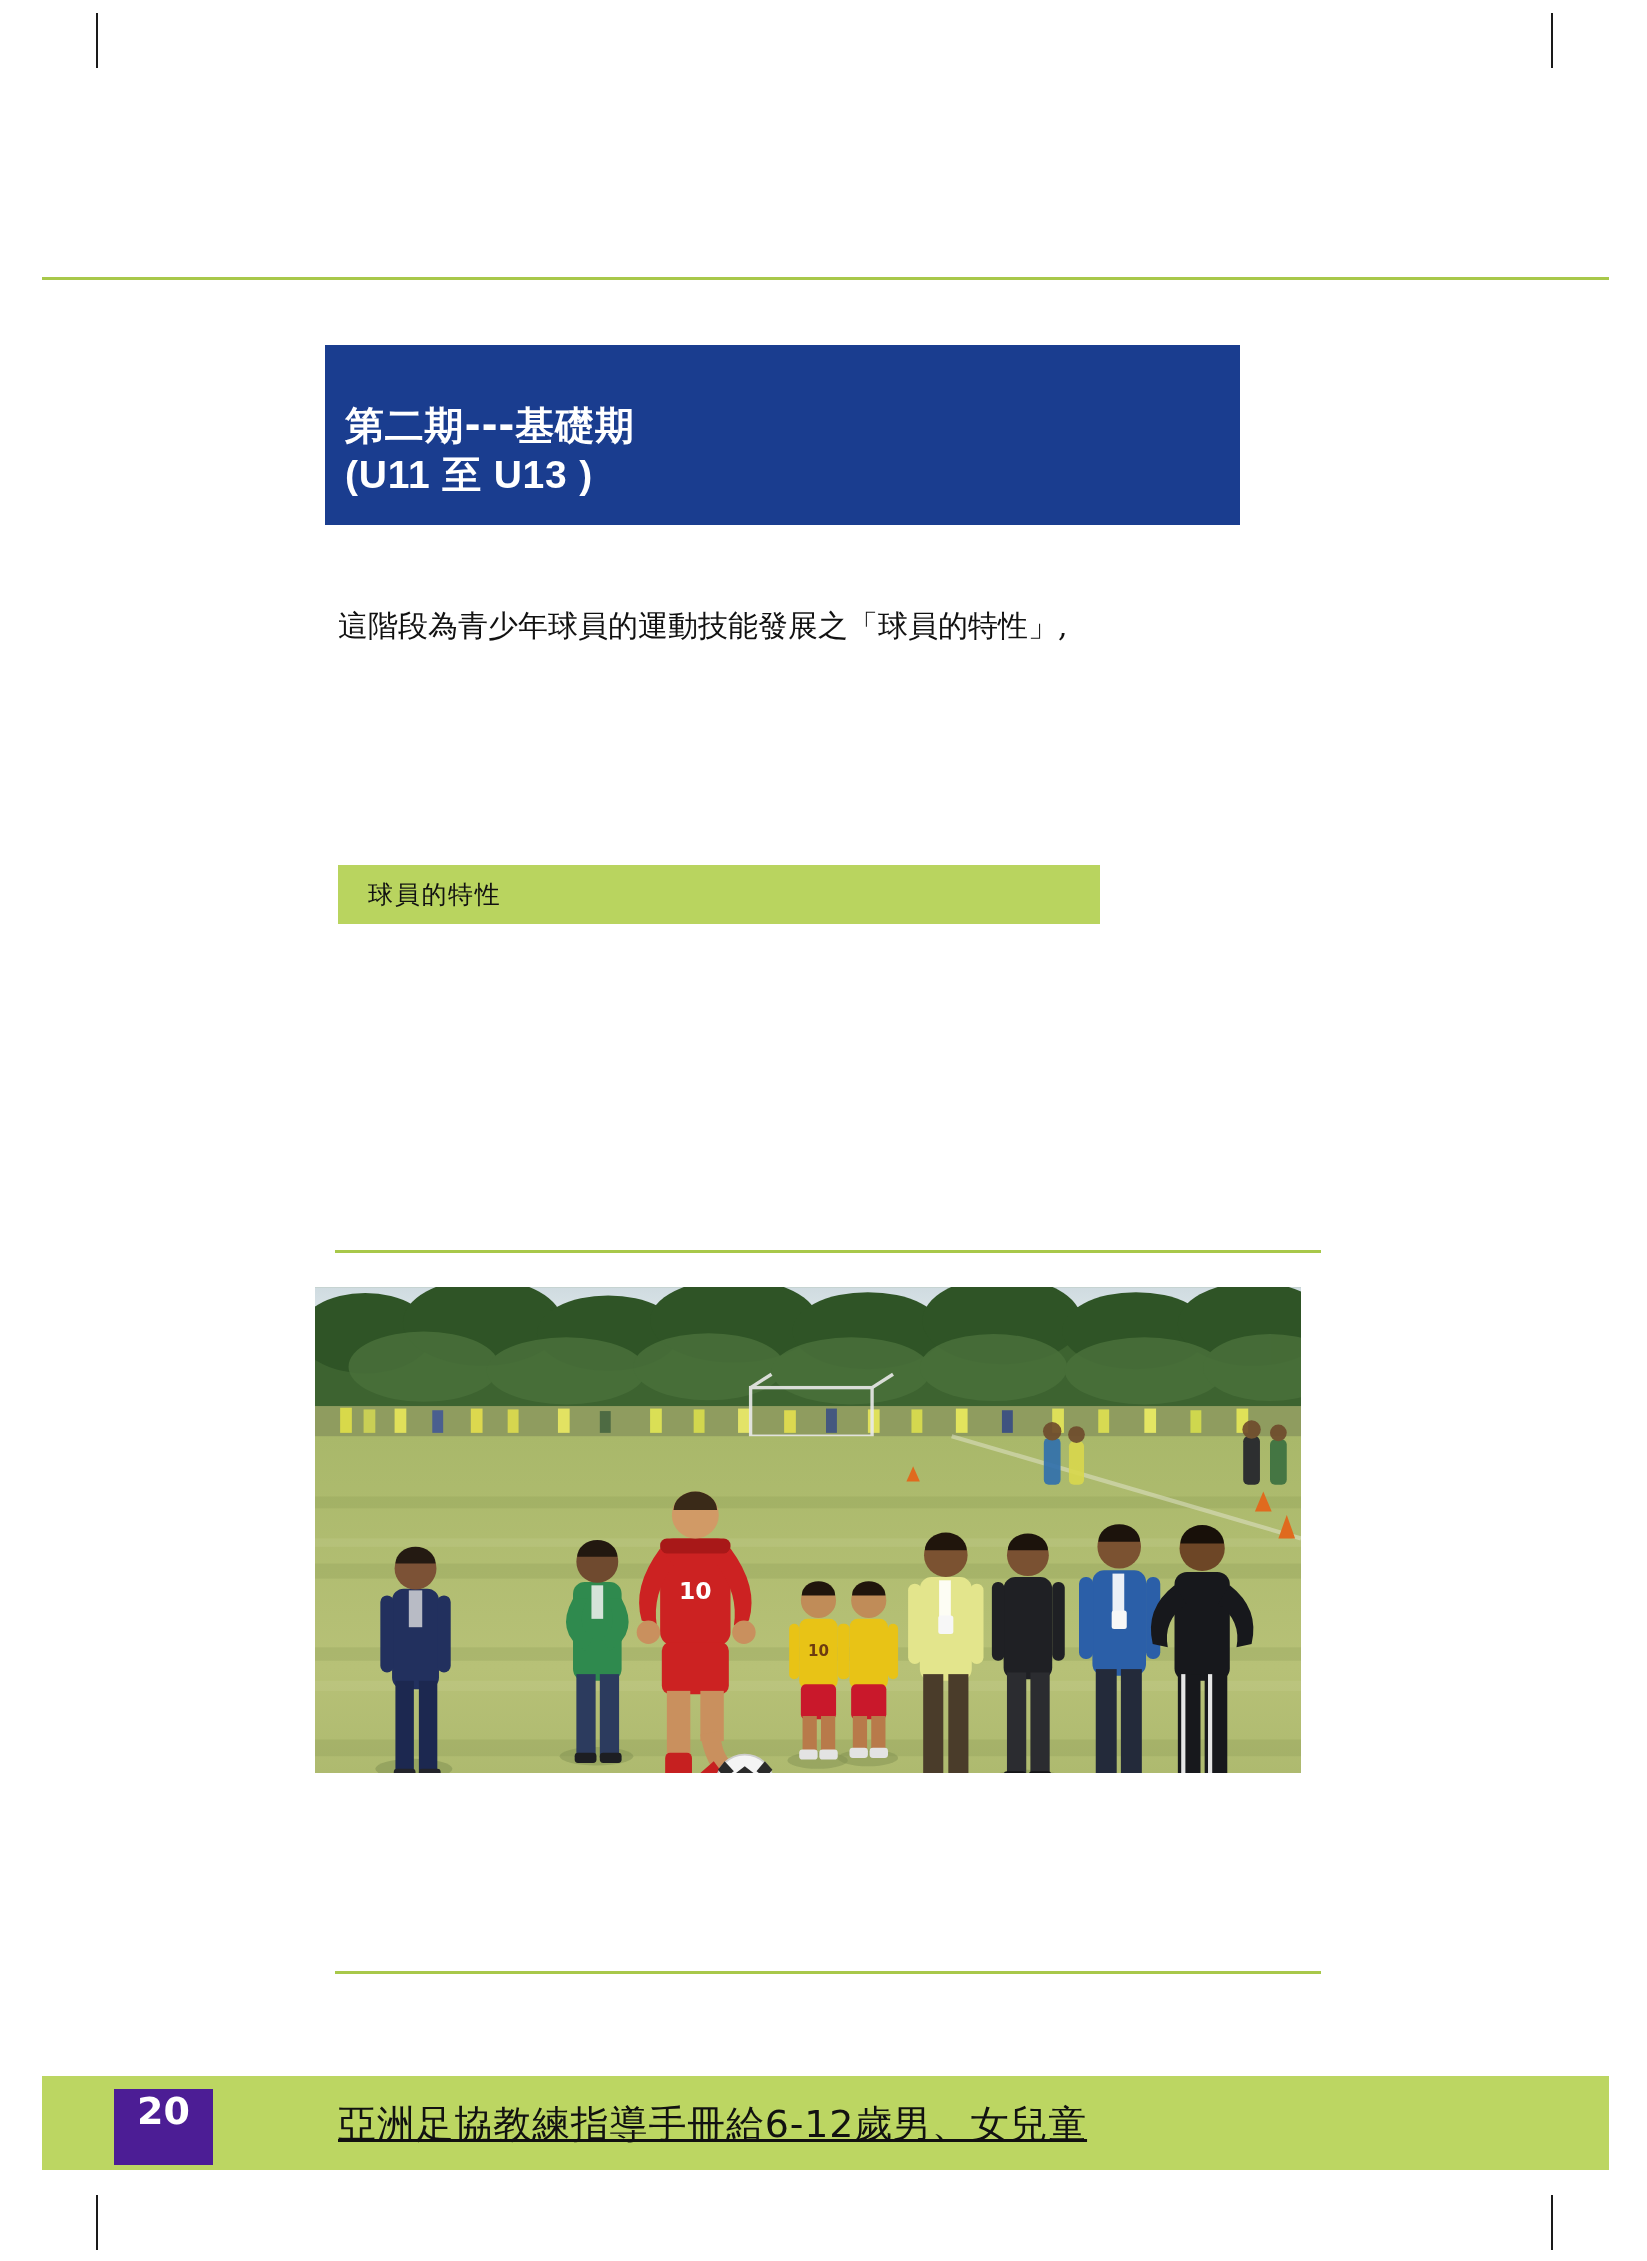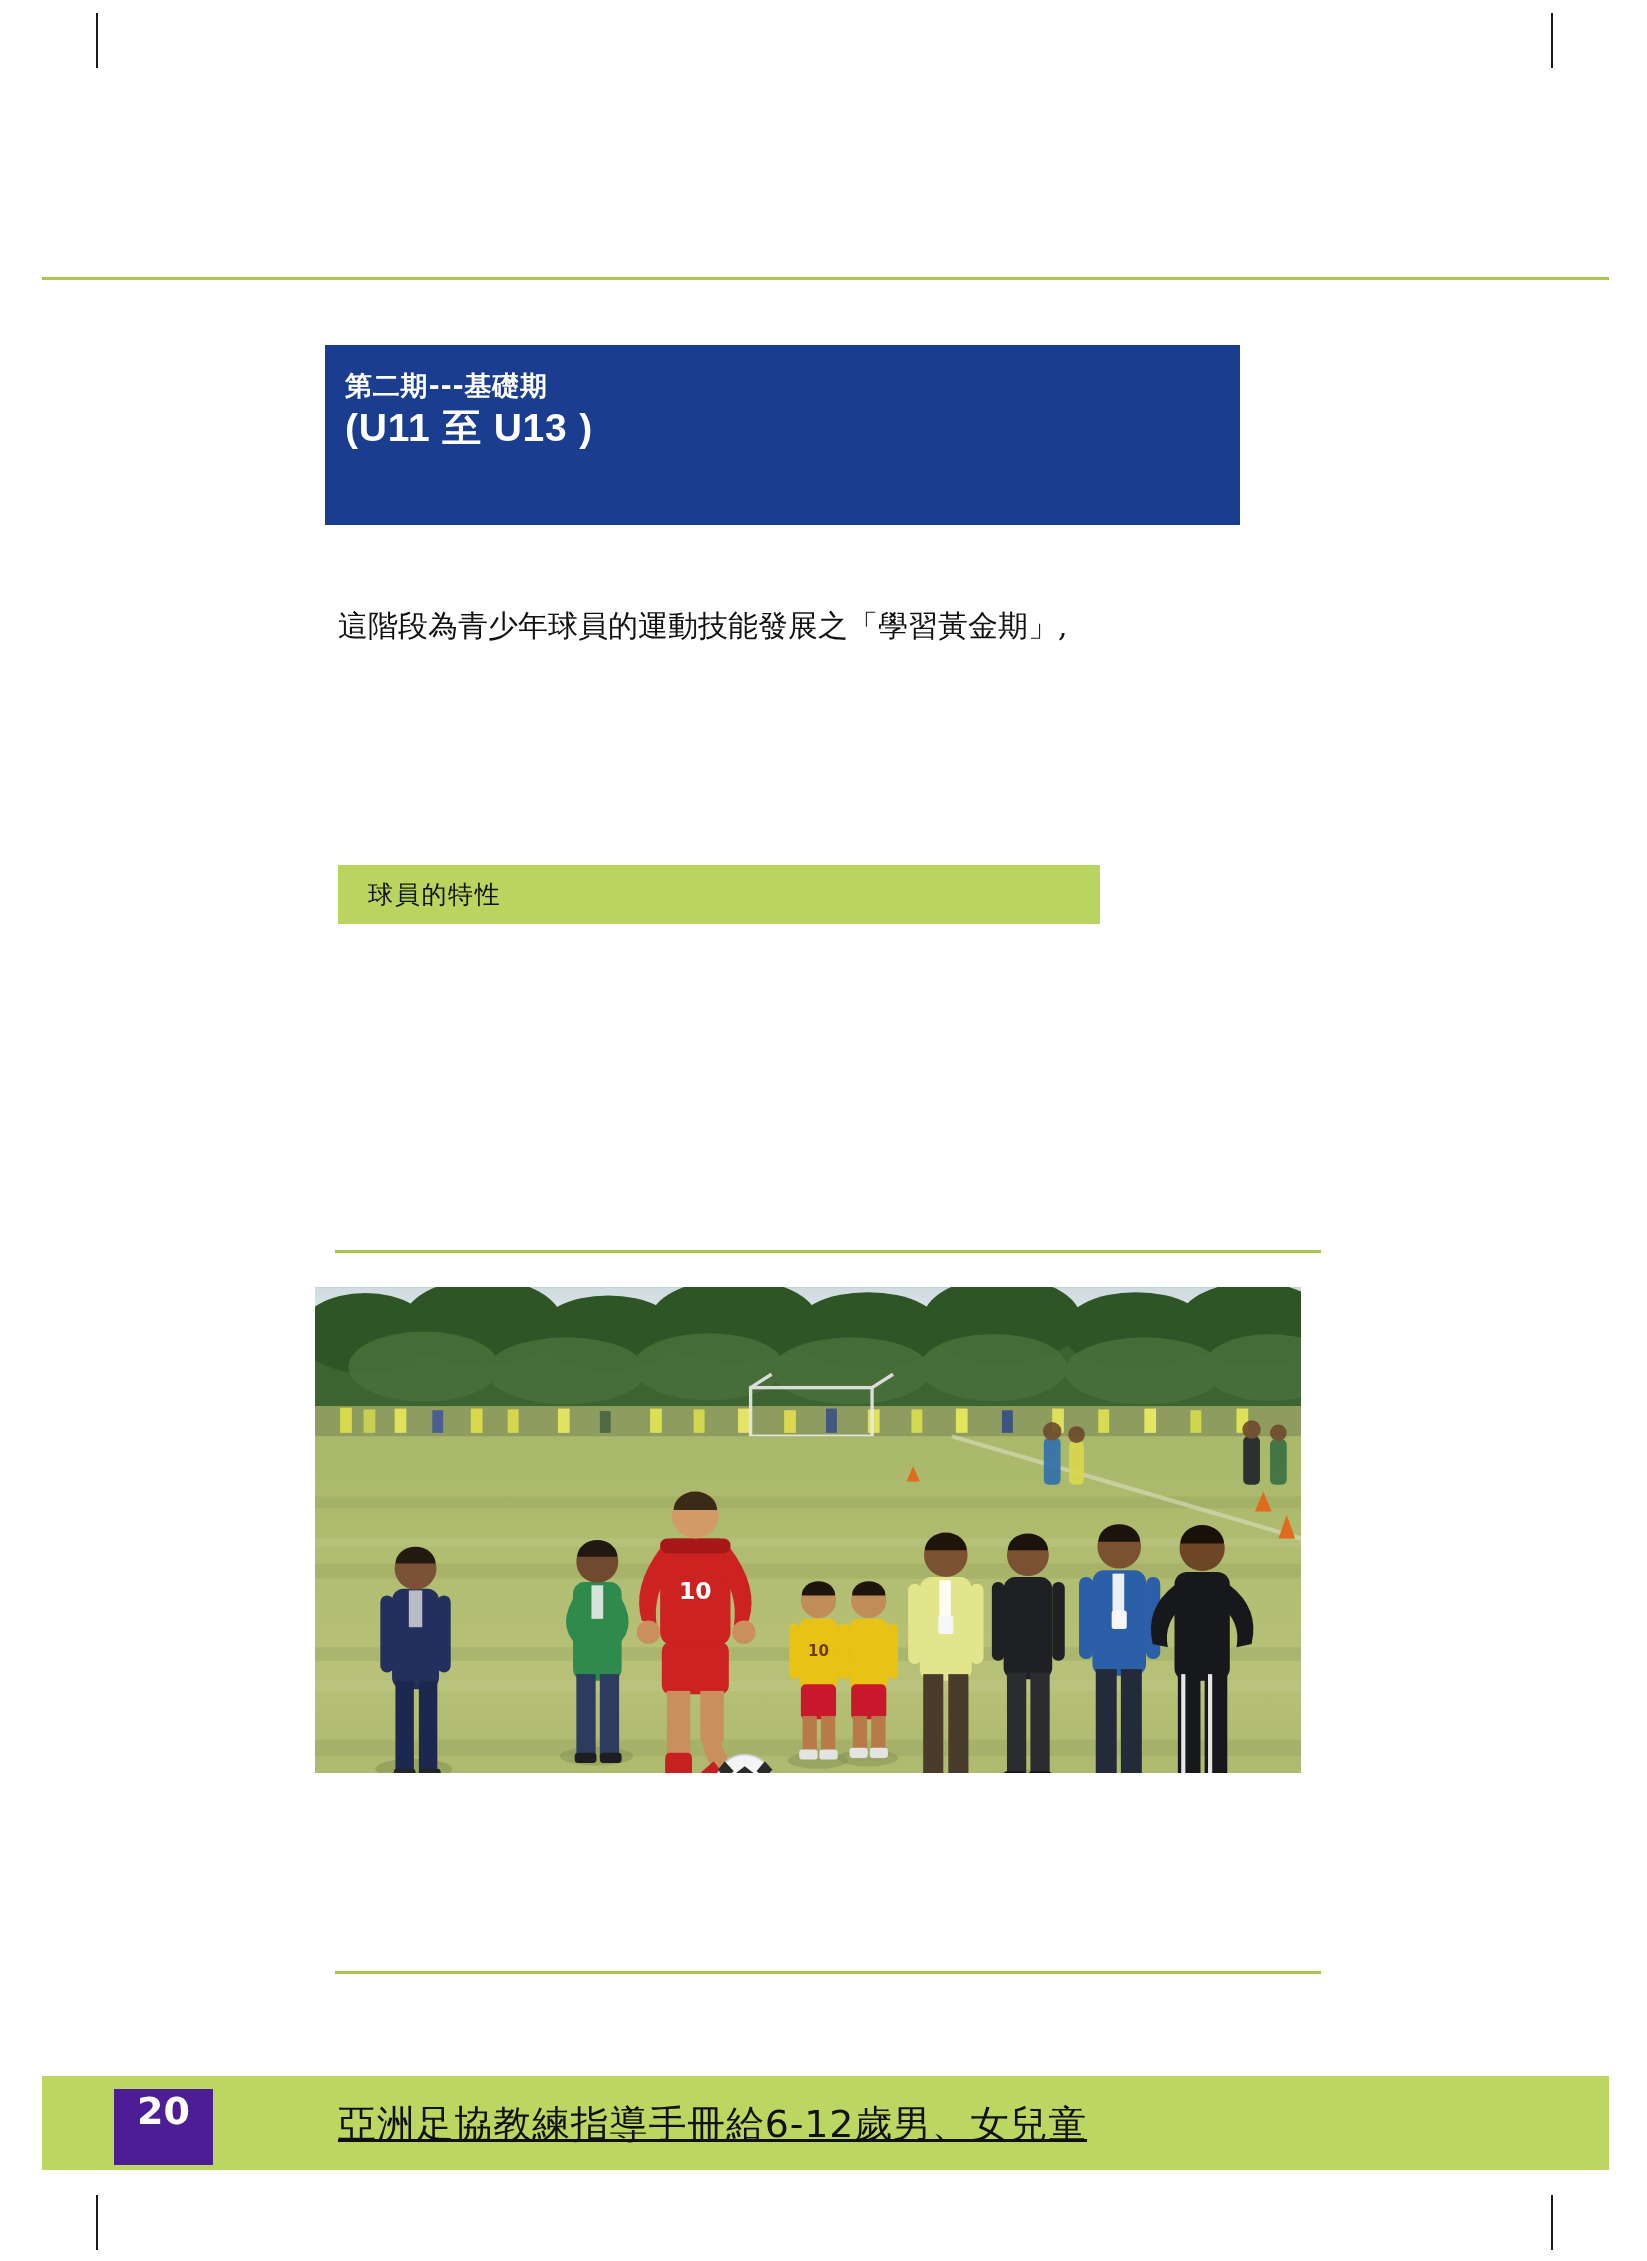--- a/index.html
+++ b/index.html
@@ -46,25 +46,26 @@
     left: 325px;
     top: 345px;
     width: 915px;
     height: 180px;
     background: #1a3d8f;
     box-sizing: border-box;
     padding: 23.5px 0 0 20px;
   }
   .title-line1 {
     color: #ffffff;
-    font-size: 27px;
+    font-size: 39px;
     line-height: 1.28;
     font-weight: 700;
     letter-spacing: 0.8px;
     font-family: "DejaVu Sans", "Liberation Sans", sans-serif;
+    margin-top: 32px;
   }
   .title-line2 {
     color: #ffffff;
     font-size: 39px;
     line-height: 1.28;
     font-weight: 700;
     letter-spacing: 0.8px;
     font-family: Liberation Sans, sans-serif;
   }
 
@@ -218,21 +219,21 @@
   <div class="crop-mark crop-v" style="left:1551px;top:2195px;"></div>
 
   <div class="top-rule"></div>
 
   <div class="title-banner">
     <div class="title-line1">第二期---基礎期</div>
     <div class="title-line2">(U11 至 U13 )</div>
   </div>
 
   <div class="intro">
-    <div>這階段為青少年球員的運動技能發展之「學習黃金期」,</div>
+    <div>這階段為青少年球員的運動技能發展之「球員的特性」,</div>
   </div>
 
   <div class="section-head">
     <span>球員的特性</span>
   </div>
 
 
   <div class="rule-above-photo"></div>
   <div class="rule-below-photo"></div>
 

